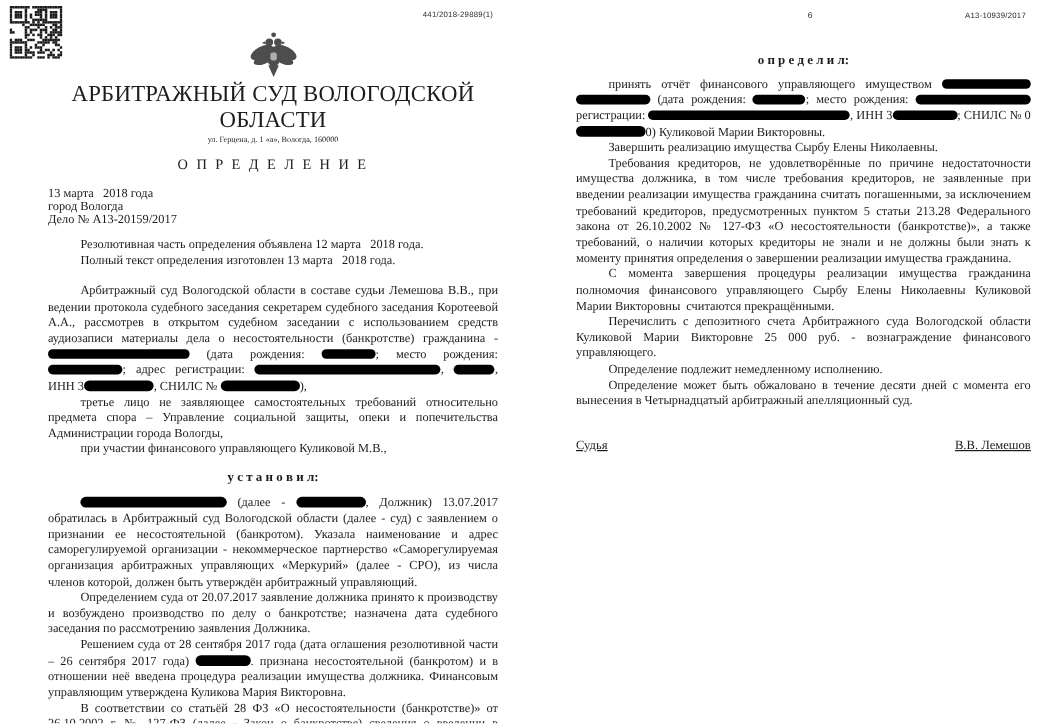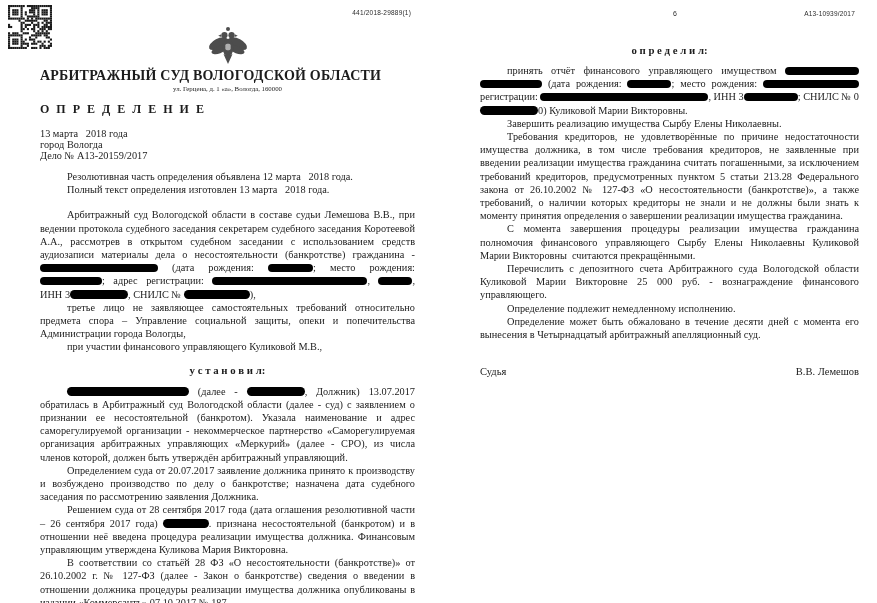--- a/index.html
+++ b/index.html
@@ -6,33 +6,33 @@
   .sheet{position:relative;width:877px;height:603px;background:#ffffff;overflow:hidden;
          font-family:"Liberation Serif",serif;color:#1c1c1c;}
   .page{position:absolute;top:0;height:603px;box-sizing:border-box;}
   .page1{left:0;width:437px;padding:0 22px 0 40px;}
   .page2{left:455px;width:440px;padding:0 36px 0 25px;}
 
   .qr{position:absolute;left:8px;top:5px;width:44px;height:44px;}
   .docnum{position:absolute;top:9px;right:26px;font-family:"Liberation Sans",sans-serif;
           font-size:6.5px;color:#2b2b2b;letter-spacing:.2px;}
   .emblem{text-align:center;margin-top:25px;height:40px;line-height:0;}
-  .court{margin:3px 0 0;text-align:left;font-size:14px;font-weight:bold;letter-spacing:.2px;}
+  .court{margin:3px 0 0;text-align:center;font-size:19px;font-weight:normal;letter-spacing:.2px;}
   .addr{text-align:center;font-size:6.8px;margin-top:1px;color:#222;}
-  .title{margin:10px 0 0;font-size:12px;font-weight:bold;letter-spacing:2px;}
+  .title{margin:10px 0 0;text-align:center;font-size:12px;font-weight:normal;letter-spacing:2px;}
   .dateline{display:flex;justify-content:space-between;margin-top:11px;font-size:10.3px;flex-direction:column;}
   .intro{margin-top:9px;}
   .parties{margin-top:12px;}
   .secthead{text-align:center;font-weight:bold;font-size:10.8px;margin:10px 0 9px;}
   .page2 .secthead{margin:44px 0 8px;}
   .pnum{position:absolute;top:10px;left:50%;transform:translateX(-50%);
         font-family:"Liberation Sans",sans-serif;font-size:7px;color:#2b2b2b;}
   .pcase{position:absolute;top:10px;right:40px;font-family:"Liberation Sans",sans-serif;
          font-size:6.5px;color:#2b2b2b;letter-spacing:.2px;}
-  .judge{display:flex;justify-content:space-between;font-size:10.5px;margin-top:25px;}
+  .judge{display:flex;justify-content:space-between;font-size:10.5px;margin-top:25px;text-decoration:underline;}
   p.para{margin:0;font-size:10.3px;line-height:13.2px;text-align:justify;text-indent:27px;}
   .redact{display:inline-block;background:#000;height:8.5px;border-radius:4.5px;vertical-align:-1px;}
 </style>
 </head>
 <body>
 
 <div class="sheet">
 
   <section class="page page1">
     <div class="qr" id="qr">

